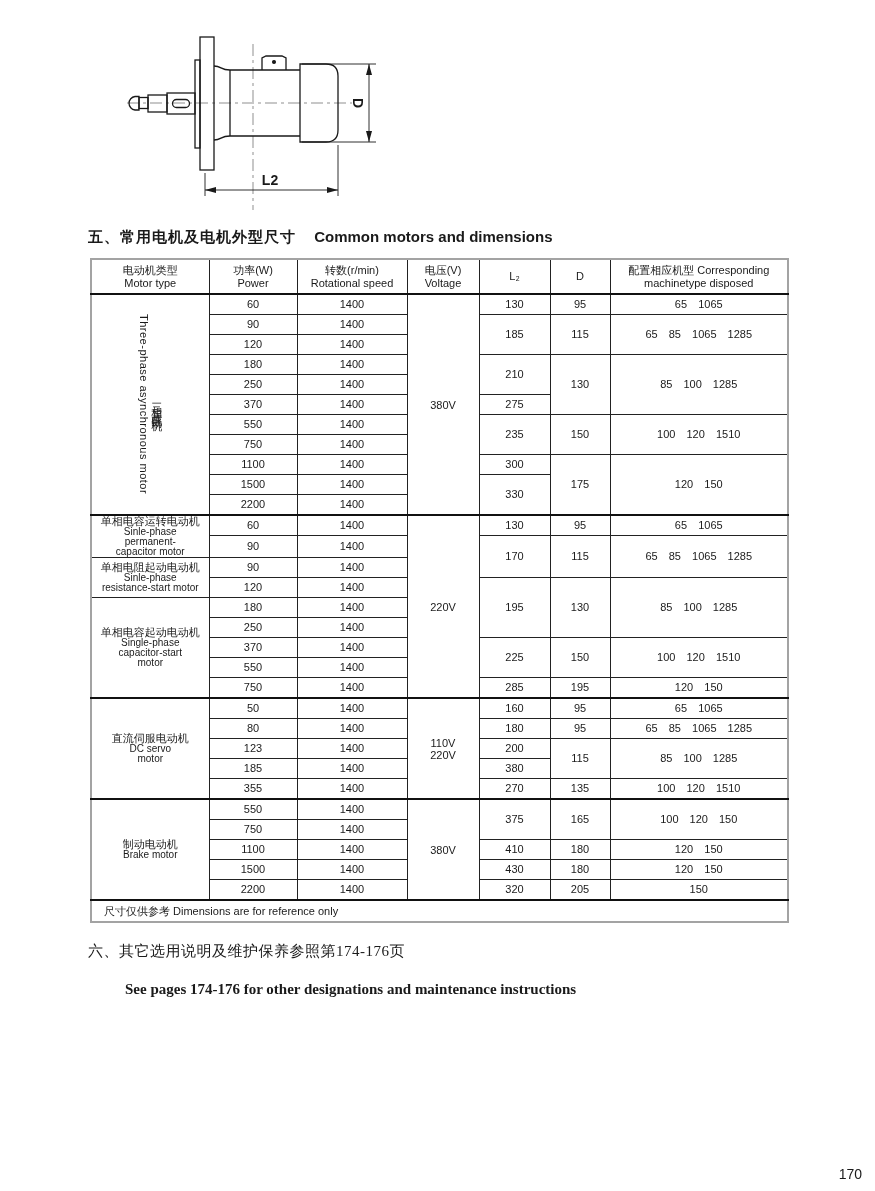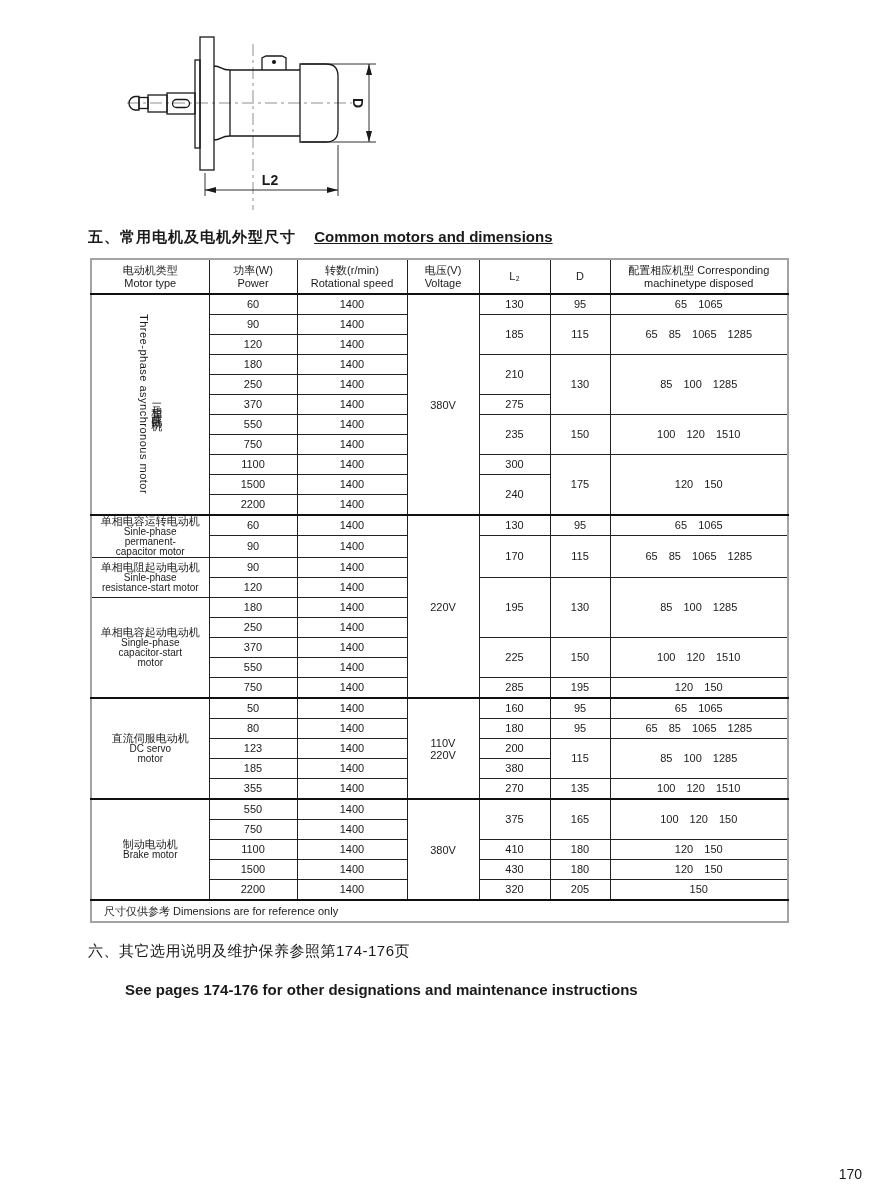--- a/index.html
+++ b/index.html
@@ -6,21 +6,21 @@
   body{
     width:875px;height:1191px;position:relative;background:#ffffff;
     font-family:"Liberation Sans","DejaVu Sans",sans-serif;color:#1a1a1a;
     overflow:hidden;
   }
   .abs{position:absolute;}
 
   
   #section5-title{left:88px;top:228px;font-size:15px;font-weight:bold;white-space:nowrap;}
   #section5-title .zh{letter-spacing:1px;}
-  #section5-title .en{margin-left:14px;text-decoration:underline;}
+  #section5-title .en{margin-left:14px;}
 
   
   table#motor-table{
     position:absolute;left:90px;top:258px;width:697px;
     border-collapse:collapse;table-layout:fixed;
     border:2px solid #a3a3a3;
   }
   #motor-table td,#motor-table th{
     border:1px solid #222;padding:0;text-align:center;vertical-align:middle;
     font-size:11px;font-weight:normal;line-height:1.1;overflow:hidden;
@@ -37,21 +37,21 @@
     display:flex;flex-direction:row;align-items:center;justify-content:center;gap:1px;height:100%;
   }
   .v-en{writing-mode:vertical-rl;font-size:11px;letter-spacing:0.5px;}
   .v-zh{writing-mode:vertical-rl;text-orientation:upright;font-size:11px;letter-spacing:3px;}
 
   td.footer-note{
     text-align:left !important;padding-left:12px !important;font-size:11px;height:20px !important;
   }
 
   
-  #section6-note{left:88px;top:942px;font-size:15px;}
+  #section6-note{left:88px;top:942px;font-size:15px;font-family:Liberation Serif, serif;}
   #section6-note .zh{display:block;letter-spacing:0.5px;}
   #section6-note .en{display:block;font-weight:bold;margin-left:37px;margin-top:20px;text-align:center;}
 
   
   #page-number{right:13px;top:1166px;font-size:14px;}
 </style>
 </head>
 <body data-name="catalog-page">
 
 <svg class="abs" style="left:0;top:0;" width="875" height="220" viewBox="0 0 875 220" data-name="motor-dimension-drawing">
@@ -205,21 +205,21 @@
       <tr>
         <td data-name="power-cell">1100</td>
         <td data-name="speed-cell">1400</td>
         <td data-name="l2-cell" rowspan="1">300</td>
         <td data-name="d-cell" rowspan="3">175</td>
         <td data-name="corresponding-cell" rowspan="3">120 150</td>
       </tr>
       <tr>
         <td data-name="power-cell">1500</td>
         <td data-name="speed-cell">1400</td>
-        <td data-name="l2-cell" rowspan="2">240</td>
+        <td data-name="l2-cell" rowspan="2">330</td>
       </tr>
       <tr>
         <td data-name="power-cell">2200</td>
         <td data-name="speed-cell">1400</td>
       </tr>
       <tr class="section-start">
         <td data-name="motor-type-cell" rowspan="2">
           <div data-name="motor-type-zh" class="t-zh">单相电容运转电动机</div>
           <div data-name="motor-type-en" class="t-en">Sinle-phase</div>
           <div data-name="motor-type-en" class="t-en">permanent-</div>

